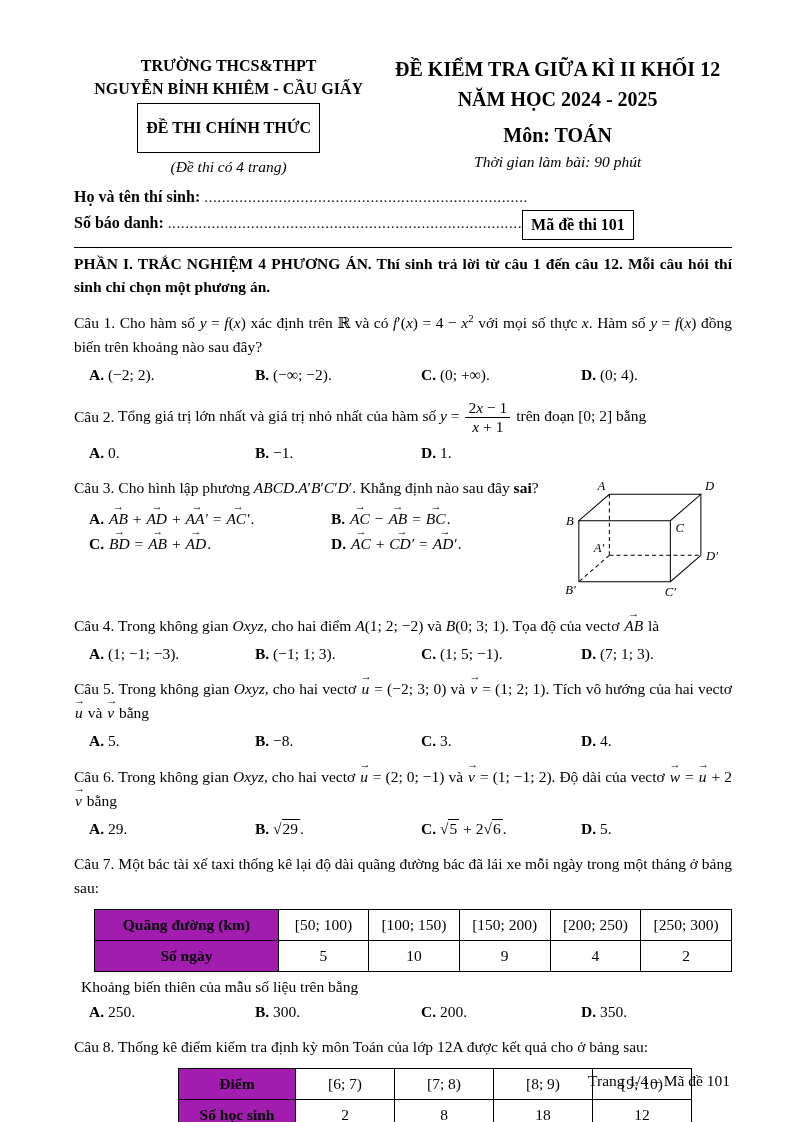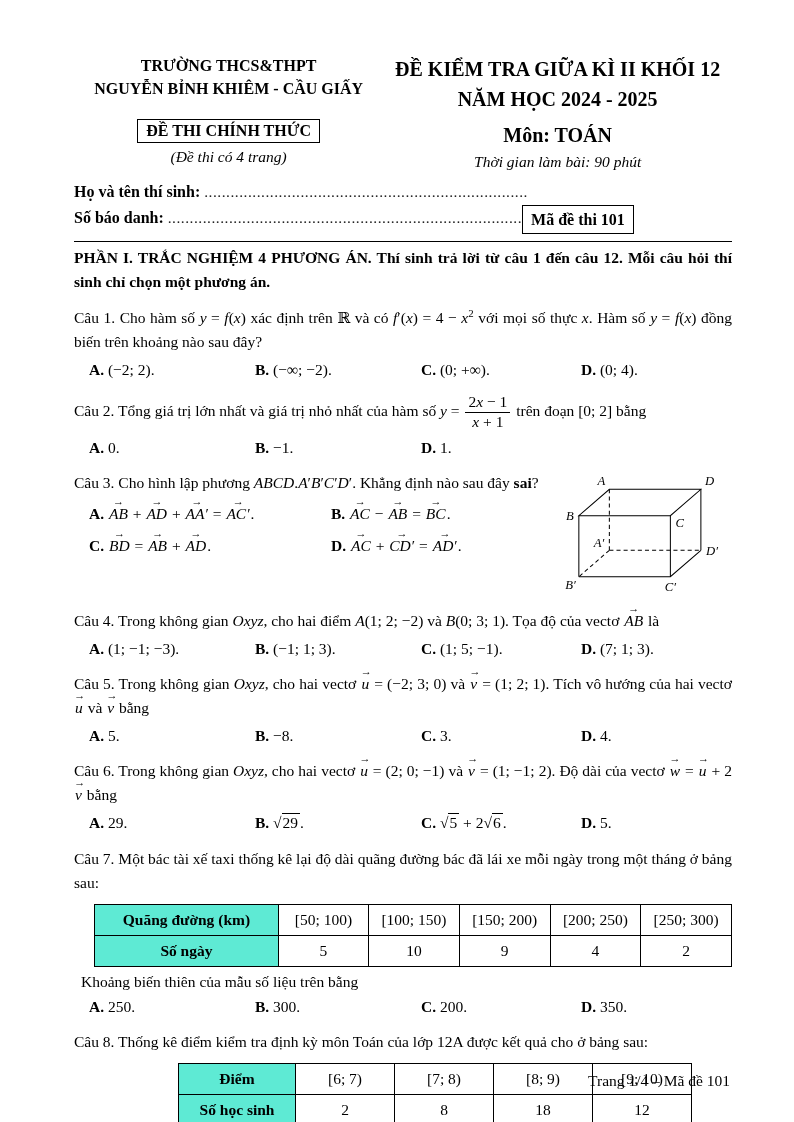--- a/index.html
+++ b/index.html
@@ -9,21 +9,21 @@
     font-size: 15.5px; color: #000;
     position: relative;
   }
   .page { box-sizing: border-box; width: 794px; height: 1122px; padding: 54px 62px 40px 74px; position: relative; }
 
   
   .header { display: flex; }
   .header-left { width: 47%; text-align: center; }
   .header-right { width: 53%; text-align: center; }
   .school1, .school2 { font-weight: bold; font-size: 16px; line-height: 1.45; }
-  .official-box { display: inline-block; border: 1.5px solid #000; padding: 2px 8px; font-weight: bold; font-size: 16px; margin-top: 19px; }
+  .official-box { display: inline-block; border: 1.5px solid #000; padding: 15px 8px; font-weight: bold; font-size: 16px; margin-top: 3px; }
   .pages-note { font-style: italic; margin-top: 5px; }
   .exam-title, .exam-year, .exam-subject { font-weight: bold; font-size: 20px; line-height: 1.5; }
   .exam-subject { margin-top: 6px; }
   .exam-duration { font-style: italic; margin-top: 3px; }
 
   
   .candidate { margin-top: 8px; }
   .cand-line { line-height: 1.6; }
   .cand-line b { font-size: 16px; }
   .dots { letter-spacing: 0.5px; color: #222; }
@@ -35,21 +35,21 @@
   
   .part-heading { font-weight: bold; text-align: justify; margin-top: 4px; line-height: 1.5; }
 
   
   .question { margin-top: 12px; }
   .q-body { margin: 0; text-align: justify; line-height: 1.55; }
   .q-label { color: #000000; font-weight: normal; }
   .q-post { margin: 6px 0 0 7px; }
   .options { display: grid; margin: 4px 0 0 15px; }
   .cols4 { grid-template-columns: 166px 166px 160px auto; }
-  .cols2 { grid-template-columns: 242px auto; row-gap: 9px; margin-top: 7px; }
+  .cols2 { grid-template-columns: 242px auto; row-gap: 2px; margin-top: 7px; }
   .opt { line-height: 1.5; }
   .opt-key { font-weight: bold; }
 
   
   .frac { display: inline-block; vertical-align: middle; text-align: center; margin: 0 2px; }
   .frac .num { display: block; border-bottom: 1px solid #000; padding: 0 3px; line-height: 1.2; }
   .frac .den { display: block; padding: 0 3px; line-height: 1.2; }
   .vec { position: relative; display: inline-block; font-style: italic; padding: 0 1px; }
   .vec::before { content: "\2192"; position: absolute; left: 0; right: 0; top: -0.82em; font-size: 0.72em; font-style: normal; text-align: center; }
   .sqrt-bar { border-top: 1px solid #000; padding: 0 2px 0 1px; }
@@ -57,21 +57,21 @@
 
   
   .q3 { display: flex; align-items: flex-start; }
   .q3-left { flex: 1; min-width: 0; padding-right: 10px; }
   .cube-figure { margin: 2px 0 0 0; width: 168px; flex: 0 0 168px; }
   .cube-figure svg text { font-family: "Liberation Serif", serif; font-style: italic; font-size: 12.5px; }
 
   
   .q-table { border-collapse: collapse; font-size: 15.5px; }
   .q-table td { border: 1px solid #000; text-align: center; padding: 4px 5px; height: 22px; }
-  .th-green { background: #5eead4; font-weight: bold; }
+  .th-green { background: #a21caf; font-weight: bold; }
   .table7 { margin: 9px 0 2px 20px; }
   .table7 td.th-green { width: 190px; }
   .table7 td { width: 86px; }
   .table8 { margin: 9px 0 2px 104px; }
   .table8 td.th-green { width: 106px; }
   .table8 td { width: 88px; }
 
   
   .footer { position: absolute; right: 64px; bottom: 32px; font-size: 15.5px; }
 </style>

